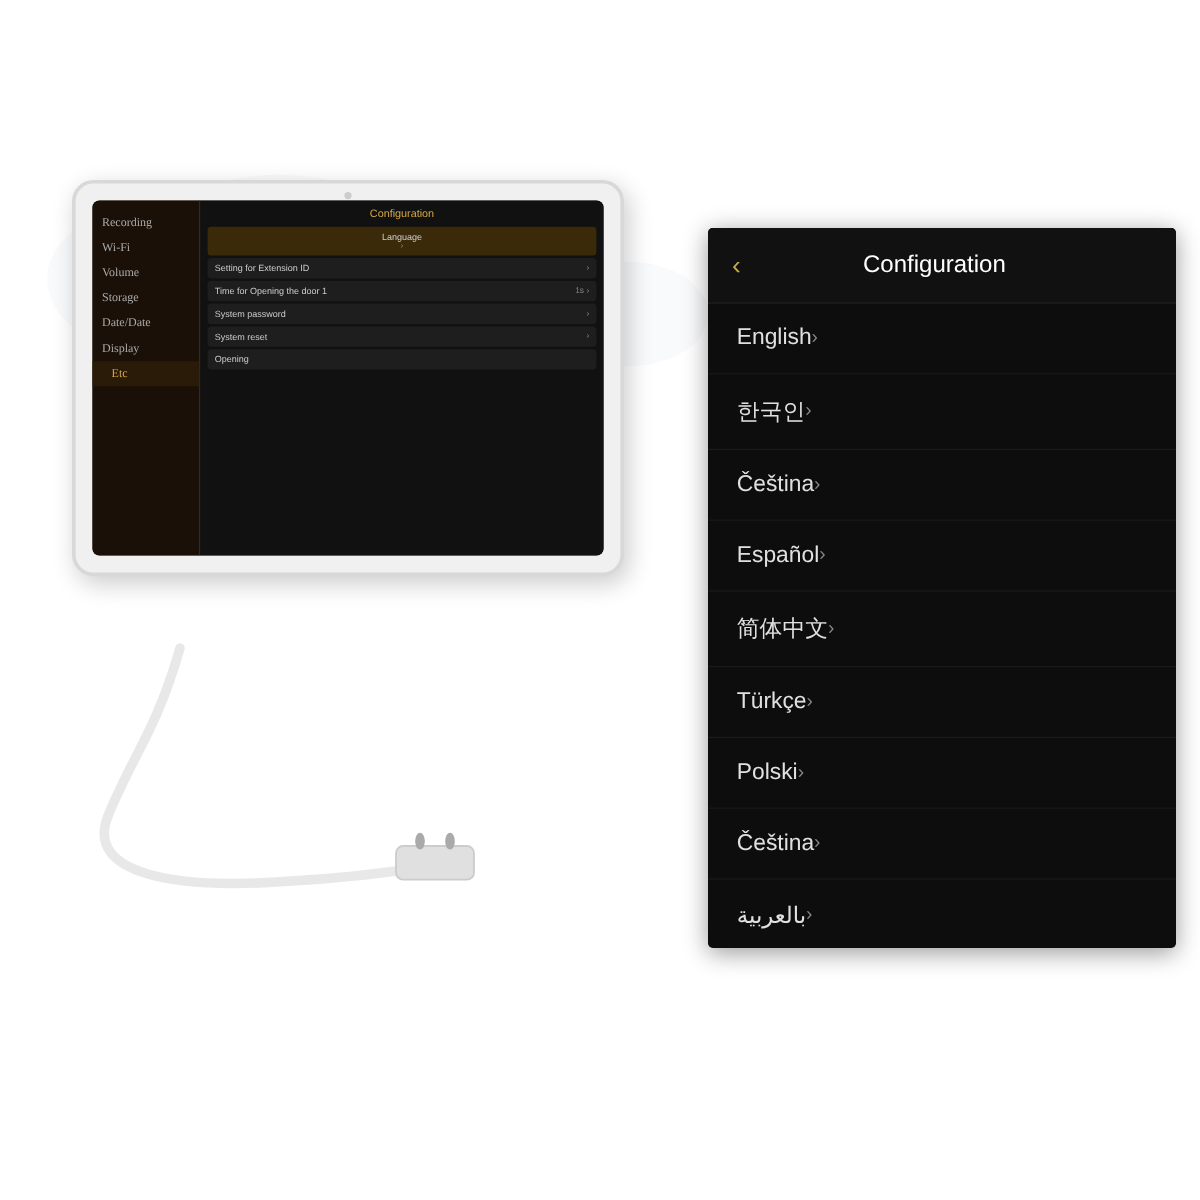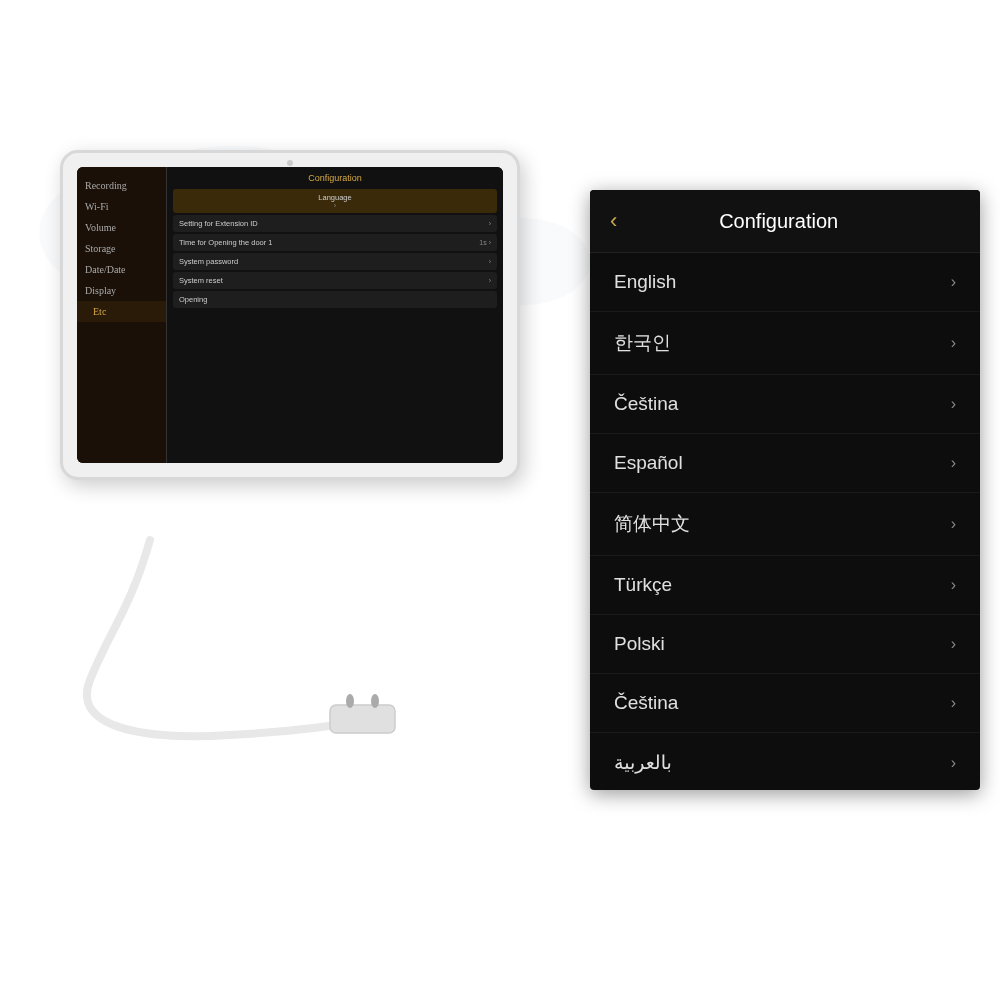--- a/index.html
+++ b/index.html
@@ -168,21 +168,20 @@
       margin-right: 40px;
     }
 
     .language-list {
       padding: 0;
     }
 
     .language-item {
       display: flex;
       align-items: center;
-      justify-content: space-between;
       padding: 18px 24px;
       border-bottom: 1px solid #1a1a1a;
       cursor: pointer;
     }
 
     .language-name {
       color: #e0e0e0;
       font-size: 19px;
       font-weight: 300;
     }

